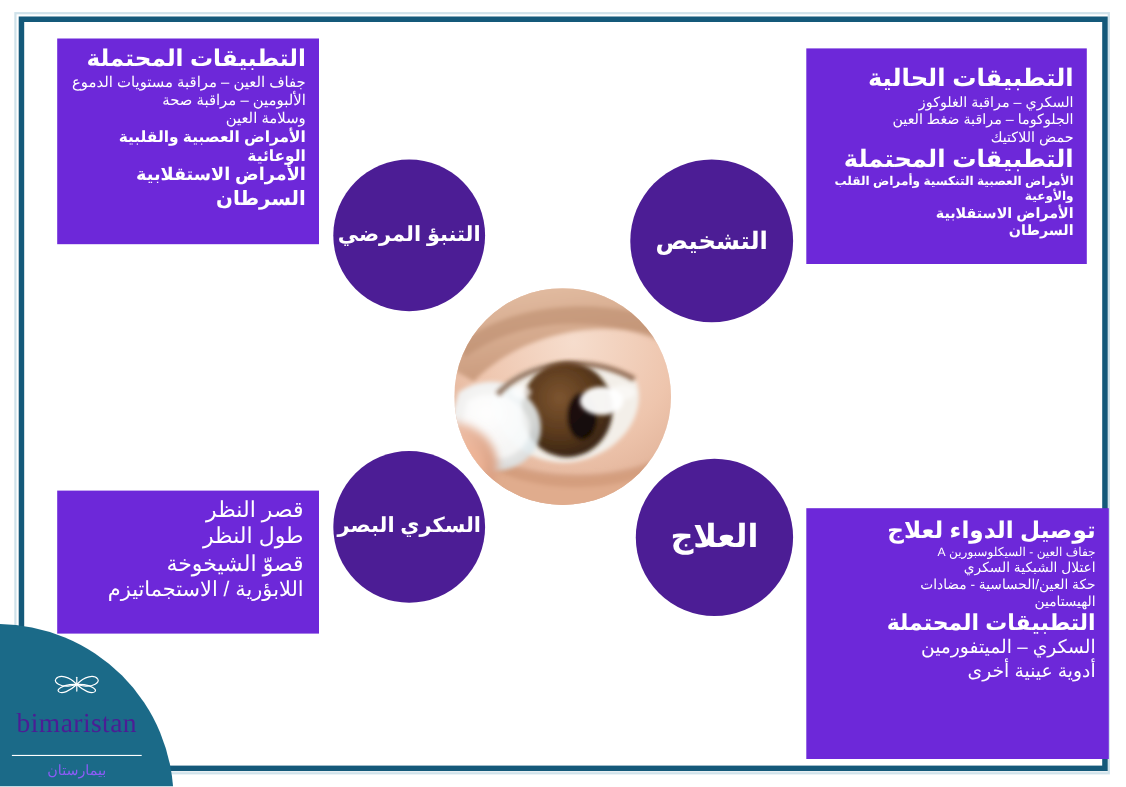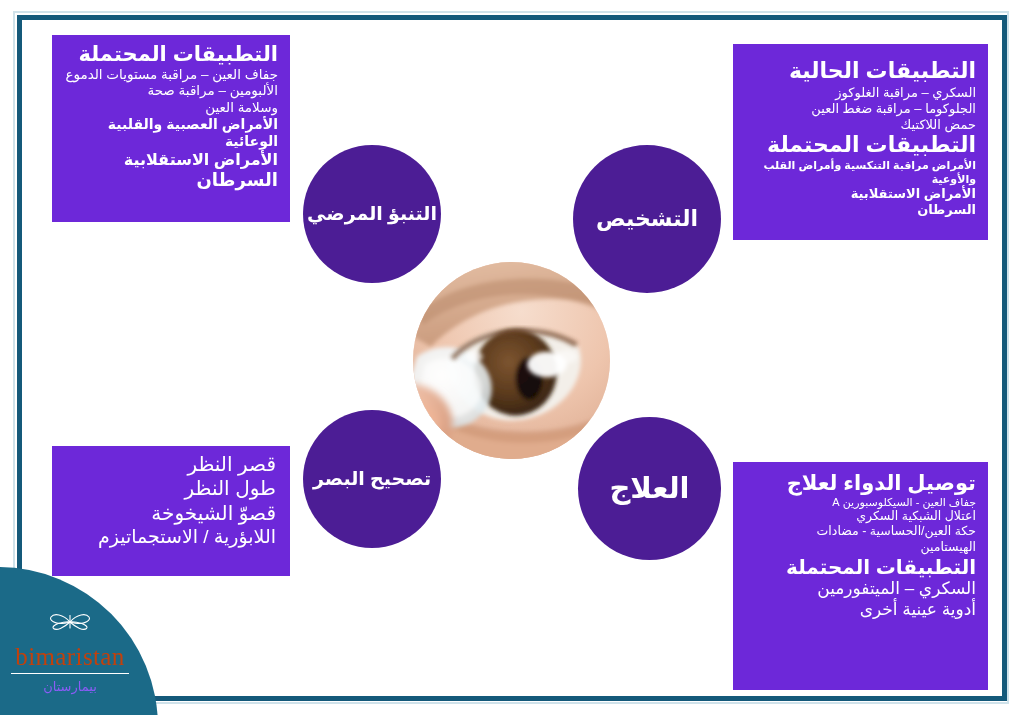--- a/index.html
+++ b/index.html
@@ -68,21 +68,21 @@
   
   #panel-vision{
     left:52px;top:446px;width:238px;height:130px;
     padding:6px 14px;
   }
   #panel-vision .v{font-size:20px;font-weight:normal;display:block;}
   #panel-vision .v.last{font-size:19px;}
 
   
   #panel-treatment{
-    left:733px;top:462px;width:255px;height:228px;
+    left:733px;top:462px;width:275px;height:228px;
     padding-top:8px;
   }
   #panel-treatment .h1{font-size:21px;}
   #panel-treatment .s{font-size:12.5px;font-weight:normal;}
   #panel-treatment .sm{font-size:11px;font-weight:normal;}
   #panel-treatment .h2{font-size:20px;}
   #panel-treatment .s2{font-size:17px;font-weight:normal;}
   #panel-treatment .s3{font-size:17px;font-weight:normal;}
 
   
@@ -122,24 +122,24 @@
     position:absolute;left:-8px;top:0;width:166px;height:166px;
     background:#1b6a88;
     border-radius:0 160px 0 0;
   }
   #logo-corner .logo-stack{
     position:absolute;left:0;top:42px;width:140px;text-align:center;
     direction:ltr;
   }
   #logo-corner .mark{display:block;margin:0 auto 4px auto;}
   #logo-corner .wordmark{
-    display:block;color:#c2410c;font-size:25px;letter-spacing:.4px;
+    display:block;color:#4c1d95;font-size:25px;letter-spacing:.4px;
     font-family:"Liberation Serif","DejaVu Serif",serif;
     border-bottom:1.5px solid #ffffff;
-    padding-bottom:2px;width:118px;margin:0 auto;
+    padding-bottom:14px;width:118px;margin:0 auto;
   }
   #logo-corner .wordmark-ar{
     display:block;color:#8b5cf6;font-size:13px;margin-top:5px;
     letter-spacing:2.5px;direction:rtl;
   }
 </style>
 </head>
 <body>
 
 <div id="canvas">
@@ -157,21 +157,21 @@
     <span class="h h3">الأمراض الاستقلابية</span>
     <span class="h h4">السرطان</span>
   </div>
 
   <div class="panel" id="panel-diagnosis">
     <span class="h h1">التطبيقات الحالية</span>
     <span class="sub s">السكري – مراقبة الغلوكوز</span>
     <span class="sub s">الجلوكوما – مراقبة ضغط العين</span>
     <span class="sub s">حمض اللاكتيك</span>
     <span class="h h2">التطبيقات المحتملة</span>
-    <span class="sub s2">الأمراض مراقبة التنكسية وأمراض القلب والأوعية</span>
+    <span class="sub s2">الأمراض العصبية التنكسية وأمراض القلب والأوعية</span>
     <span class="sub s3">الأمراض الاستقلابية</span>
     <span class="sub s3">السرطان</span>
   </div>
 
   <div class="panel" id="panel-vision">
     <span class="v">قصر النظر</span>
     <span class="v">طول النظر</span>
     <span class="v">قصوّ الشيخوخة</span>
     <span class="v last">اللابؤرية / الاستجماتيزم</span>
   </div>
@@ -187,21 +187,21 @@
     <span class="sub s3">أدوية عينية أخرى</span>
   </div>
 
   <div class="node" id="node-prognosis">
     <span>التنبؤ المرضي</span>
   </div>
   <div class="node" id="node-diagnosis">
     <span>التشخيص</span>
   </div>
   <div class="node" id="node-correction">
-    <span>تصحيح البصر</span>
+    <span>السكري البصر</span>
   </div>
   <div class="node" id="node-treatment">
     <span>العلاج</span>
   </div>
 
   <div id="eye-photo">
     <div class="svgwrap">
       <svg viewBox="0 0 200 200" width="197" height="197" aria-hidden="true">
         <defs>
           <radialGradient id="skinG" cx="55%" cy="25%" r="85%">

